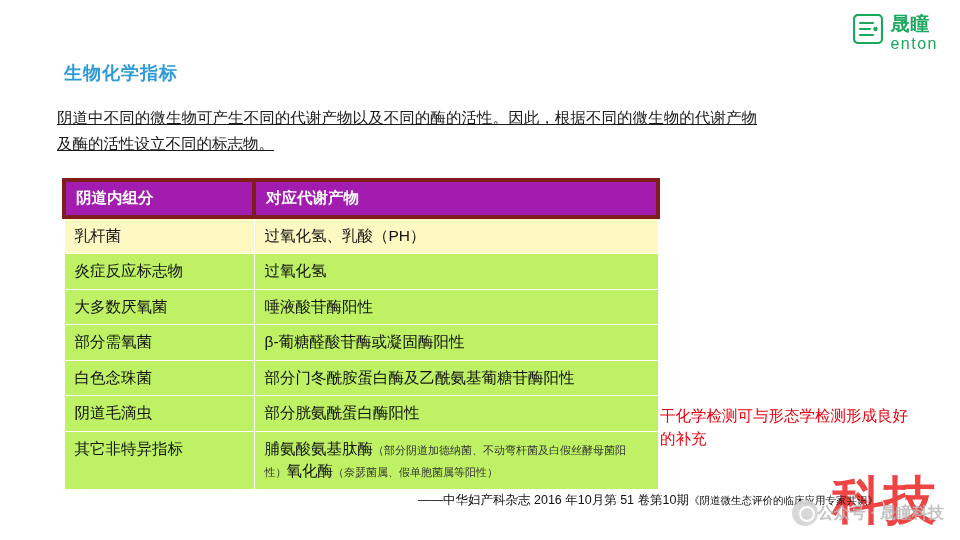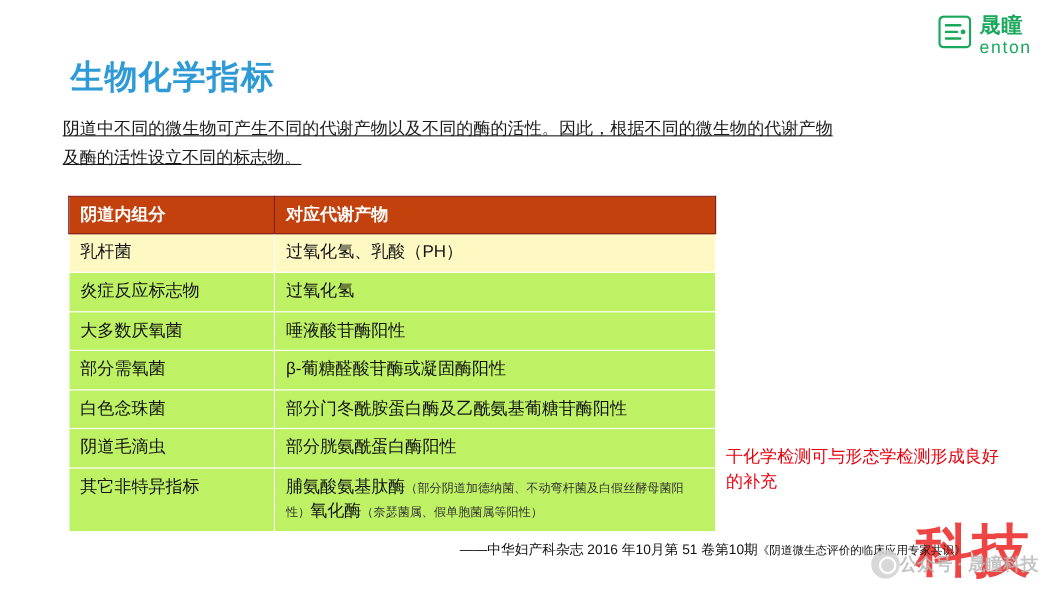--- a/index.html
+++ b/index.html
@@ -50,22 +50,22 @@
   .logo-words {
     display: flex;
     flex-direction: column;
     justify-content: center;
   }
 
   
   .slide-title {
     position: absolute;
     left: 64px;
-    top: 50px;
-    font-size: 30px;
+    top: 61px;
+    font-size: 18px;
     color: #2e9bd6;
     font-weight: bold;
     letter-spacing: 1px;
   }
 
   
   .intro {
     position: absolute;
     left: 57px;
     top: 105px;
@@ -80,27 +80,27 @@
   
   .tbl {
     position: absolute;
     left: 62px;
     top: 178px;
     width: 546px;
     border-collapse: collapse;
     table-layout: fixed;
   }
   .tbl th {
-    background: #c2410c;
+    background: #a21caf;
     color: #ffffff;
     font-size: 15.5px;
     font-weight: bold;
     text-align: left;
     padding: 6px 10px;
-    border: 1px solid #7f1d1d;
+    border: 4px solid #7f1d1d;
   }
   .tbl td {
     font-size: 15.5px;
     color: #121212;
     padding: 6px 10px;
     border: 1px solid #ffffff;
     vertical-align: top;
     line-height: 1.45;
   }
   .tbl tr.odd td { background: #fef9c3; }

